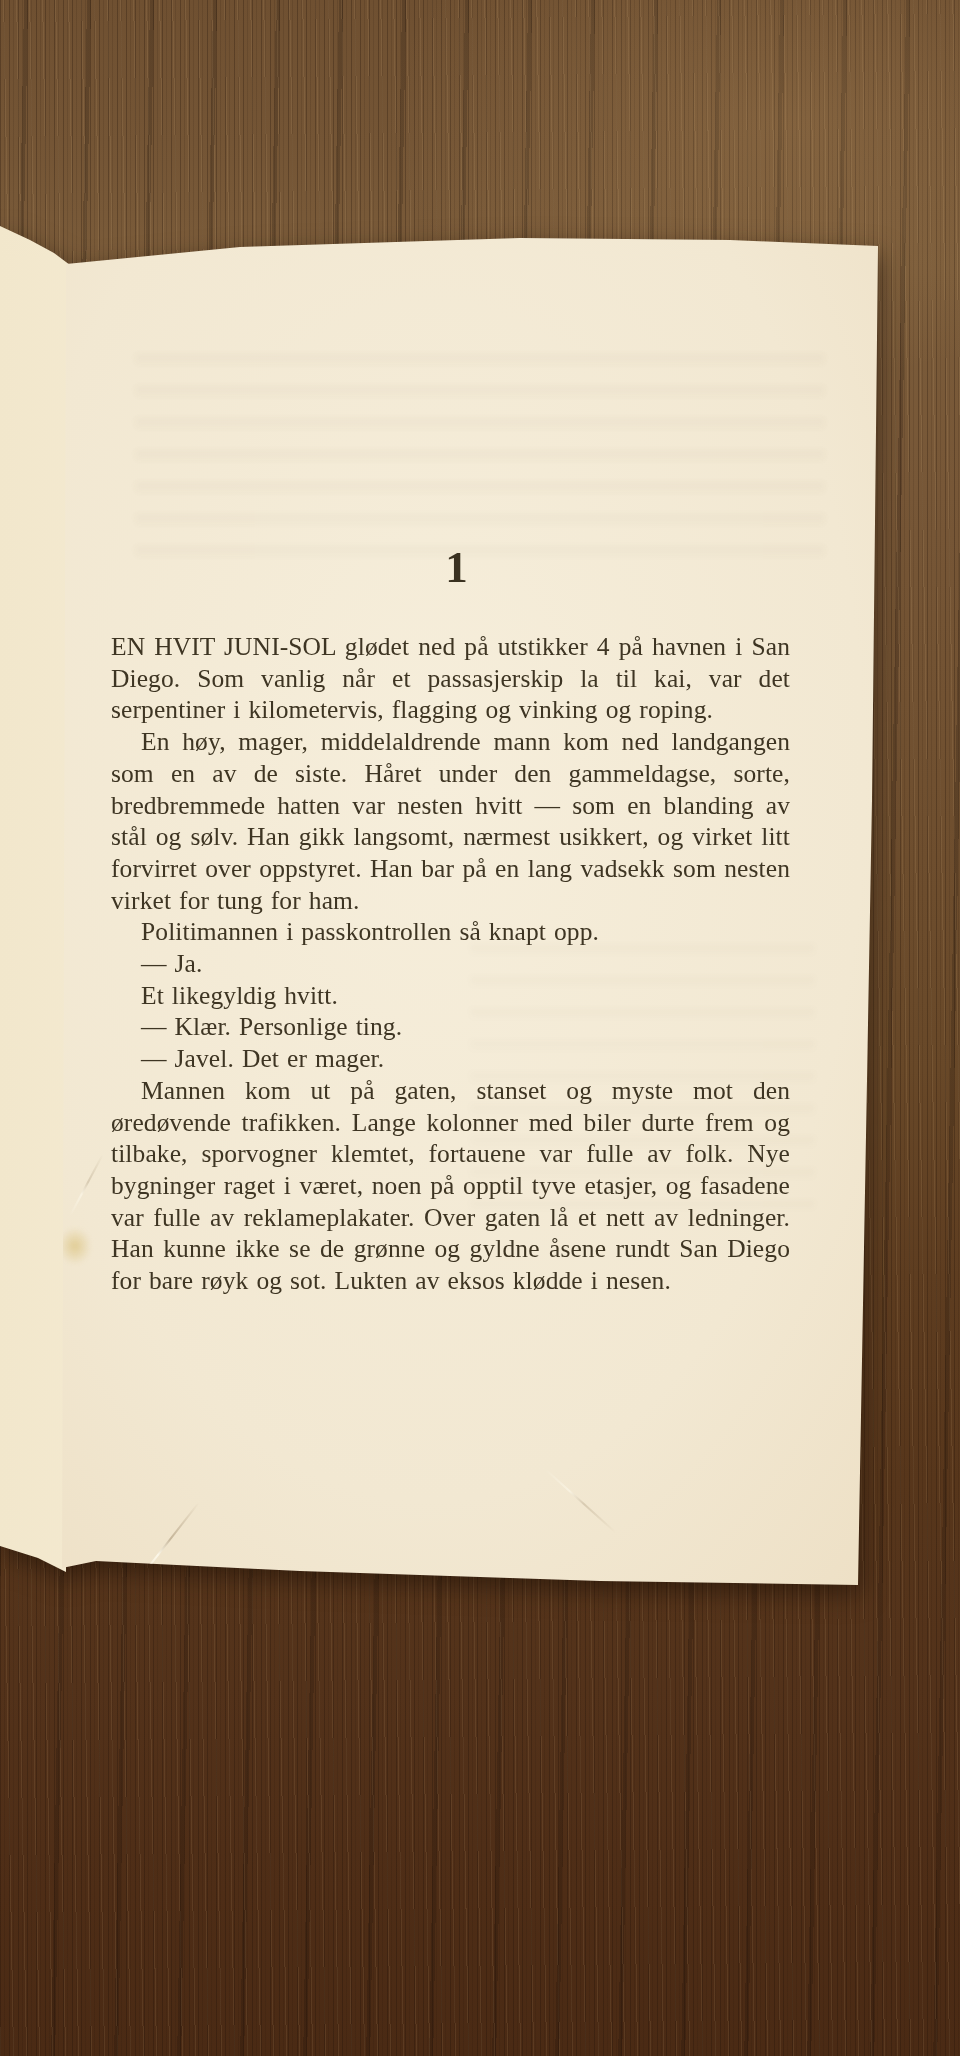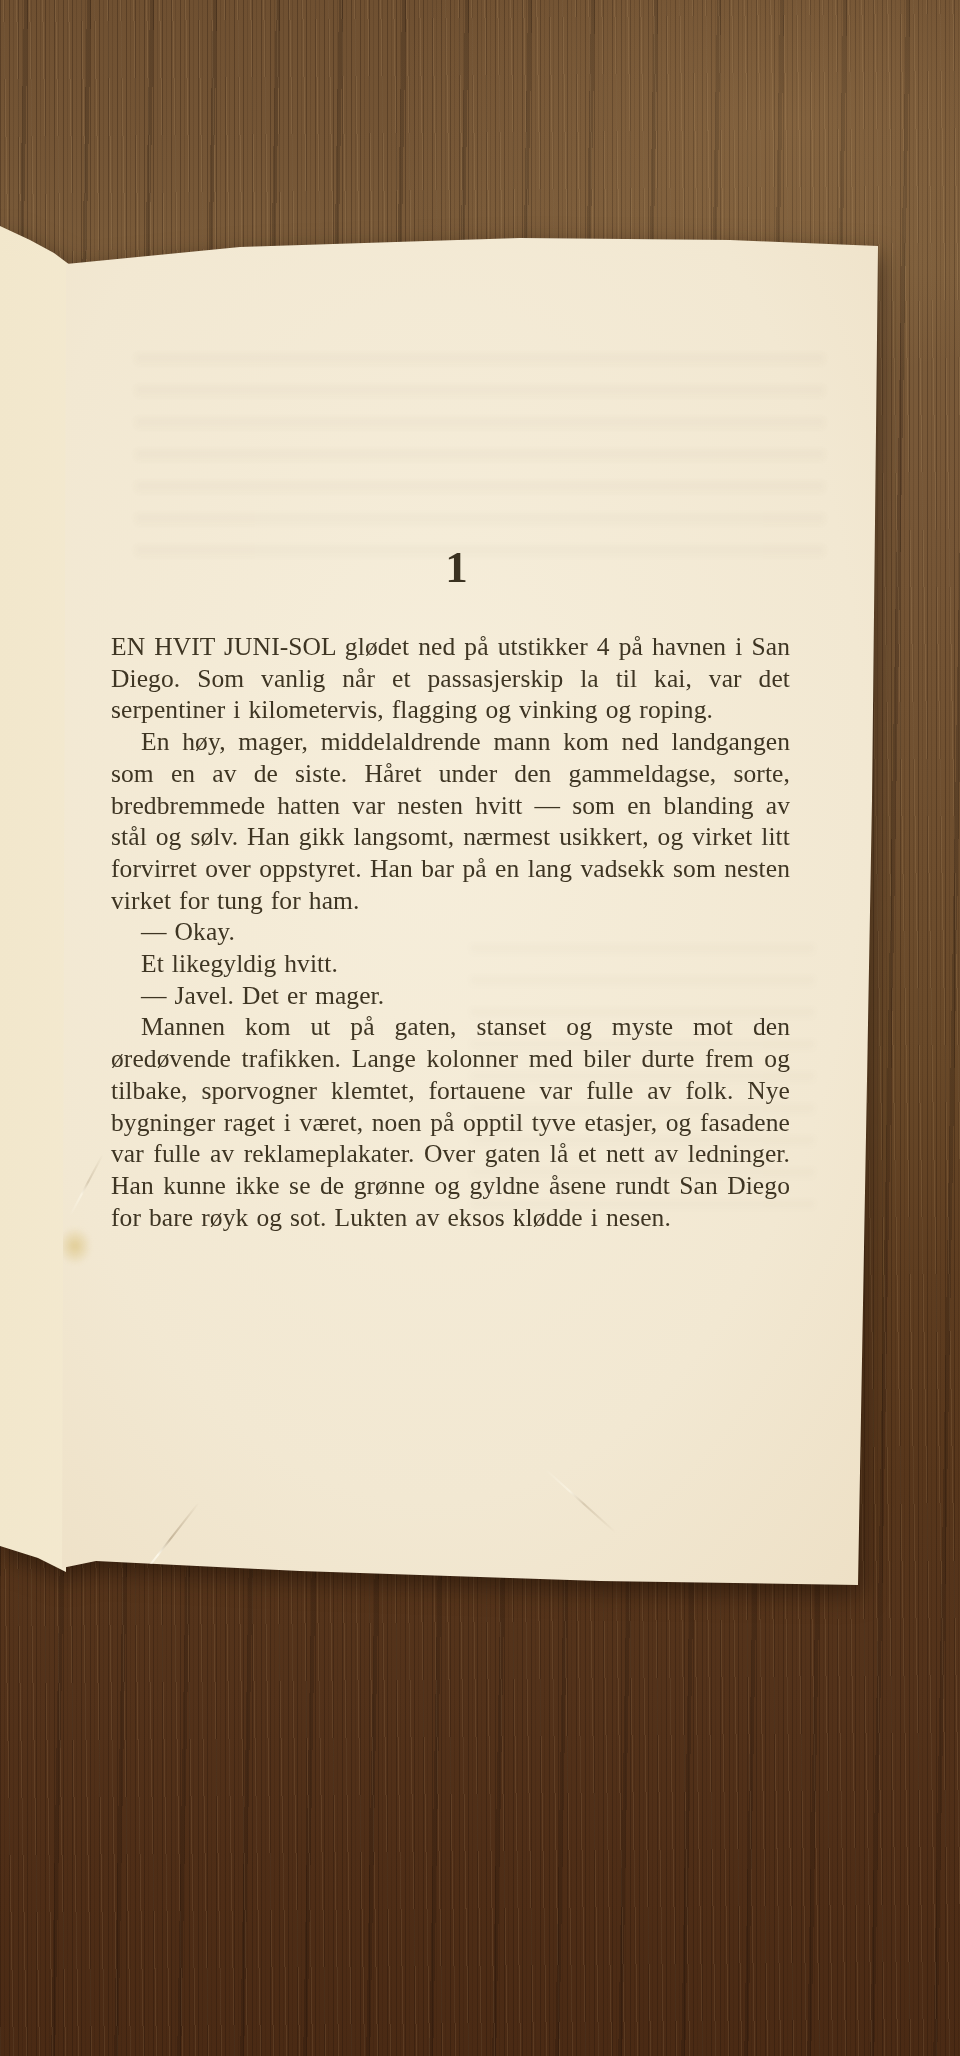--- a/index.html
+++ b/index.html
@@ -106,21 +106,23 @@
       <div class="crease c1"></div>
       <div class="crease c2"></div>
       <div class="crease c3"></div>
 
       <div class="chapter-number">1</div>
 
       <div class="text-block">
 
       <p class="">EN HVIT JUNI-SOL glødet ned på utstikker 4 på havnen i San Diego. Som vanlig når et passasjerskip la til kai, var det serpentiner i kilometervis, flagging og vinking og roping.</p>
           <p class="indent">En høy, mager, middelaldrende mann kom ned landgangen som en av de siste. Håret under den gammeldagse, sorte, bredbremmede hatten var nesten hvitt — som en blanding av stål og sølv. Han gikk langsomt, nærmest usikkert, og virket litt forvirret over oppstyret. Han bar på en lang vadsekk som nesten virket for tung for ham.</p>
-          <p class="indent">— Okay.</p>
+          <p class="indent">Politimannen i passkontrollen så knapt opp.</p>
+          <p class="indent">— Ja.</p>
           <p class="indent">Et likegyldig hvitt.</p>
+          <p class="indent">— Klær. Personlige ting.</p>
           <p class="indent">— Javel. Det er mager.</p>
           <p class="indent">Mannen kom ut på gaten, stanset og myste mot den øredøvende trafikken. Lange kolonner med biler durte frem og tilbake, sporvogner klemtet, fortauene var fulle av folk. Nye bygninger raget i været, noen på opptil tyve etasjer, og fasadene var fulle av reklameplakater. Over gaten lå et nett av ledninger. Han kunne ikke se de grønne og gyldne åsene rundt San Diego for bare røyk og sot. Lukten av eksos klødde i nesen.</p>
         </div>
 
     </div>
   </div>
 </div>
 
 </body></html>

